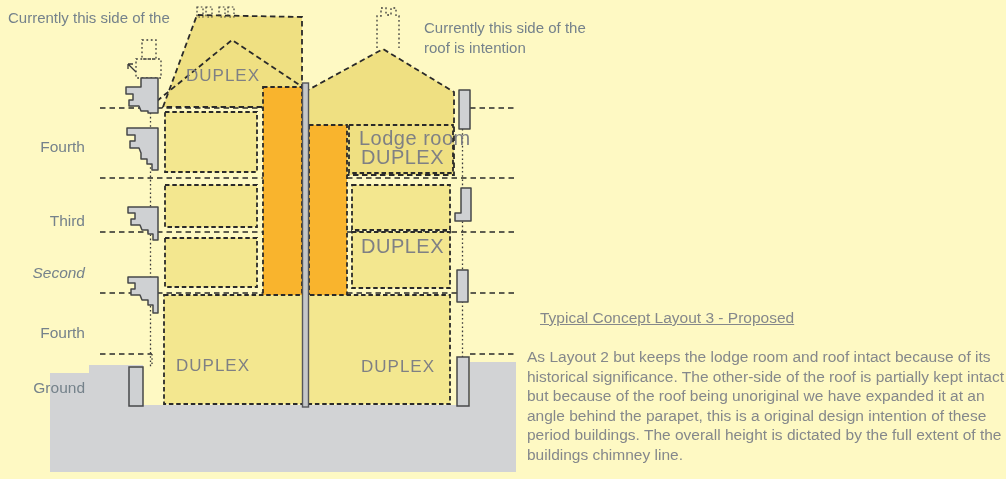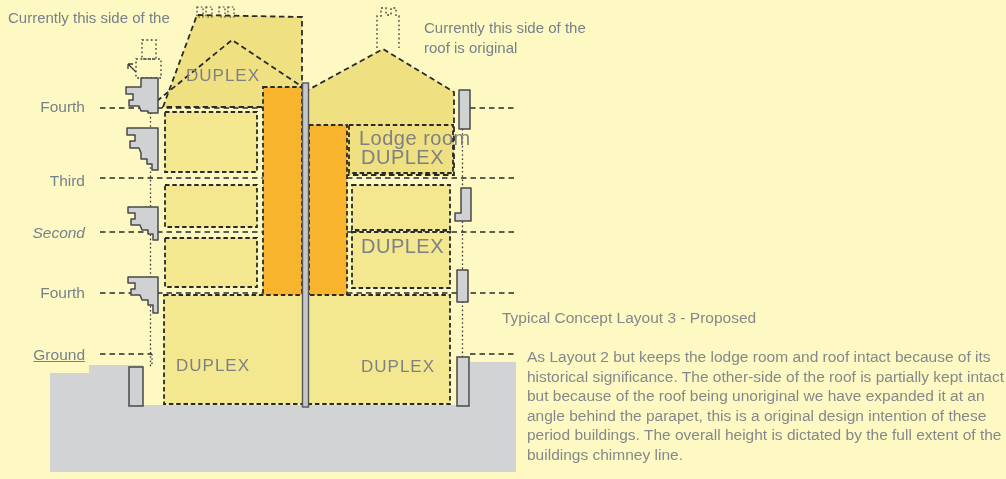--- a/index.html
+++ b/index.html
@@ -8,21 +8,21 @@
     width:1006px;height:479px;
     background:#fef9c3;
     font-family:"Liberation Sans", sans-serif;
     overflow:hidden;
   }
   #drawing{position:absolute;left:0;top:0;}
   .txt{position:absolute;color:#7e878d;}
   .note{font-size:15px;line-height:20px;color:#75828b;}
   .floor-label{
     font-size:15.5px;color:#75828b;width:62px;text-align:right;
-    height:20px;line-height:20px;
+    height:20px;line-height:20px;margin-top:40px;
   }
   .room-label{
     font-size:17px;color:#7f8084;letter-spacing:1px;line-height:19px;
   }
   .room-label.small{font-size:20px;letter-spacing:0.5px;}
   .desc-title{font-size:15.5px;color:#85888b;line-height:20px;}
   .desc-body{
     font-size:15.5px;color:#85888b;line-height:19.5px;width:482px;
   }
 </style>
@@ -108,35 +108,35 @@
     <rect x="129" y="367" width="14" height="39" fill="#CFD1D3" stroke="#47484a" stroke-width="1.5"></rect>
     <rect x="457" y="357" width="12" height="49" fill="#CFD1D3" stroke="#47484a" stroke-width="1.5"></rect>
   </svg>
 
   <div class="txt note" style="left:8px;top:8px;width:185px;">
     <div>Currently this side of the</div>
   </div>
 
   <div class="txt note" style="left:424px;top:18px;width:185px;">
     <div>Currently this side of the</div>
-    <div>roof is original</div>
+    <div>roof is intention</div>
   </div>
 
   <div class="txt floor-label" style="left:23px;top:97px;">Fourth</div>
   <div class="txt floor-label" style="left:23px;top:171px;">Third</div>
   <div class="txt floor-label" style="left:23px;top:223px;font-style:italic;">Second</div>
   <div class="txt floor-label" style="left:23px;top:283px;">Fourth</div>
-  <div class="txt floor-label" style="left:23px;top:345px;text-decoration:underline;">Ground</div>
+  <div class="txt floor-label" style="left:23px;top:338px;">Ground</div>
 
   <div class="txt room-label" style="left:186px;top:66px;">DUPLEX</div>
 
   <div class="txt room-label small" style="left:359px;top:129px;">Lodge room</div>
   <div class="txt room-label small" style="left:361px;top:148px;">DUPLEX</div>
 
   <div class="txt room-label small" style="left:361px;top:237px;">DUPLEX</div>
 
   <div class="txt room-label" style="left:176px;top:356px;">DUPLEX</div>
   <div class="txt room-label" style="left:361px;top:357px;">DUPLEX</div>
 
-  <div class="txt desc-title" style="left:502px;top:308px;">Typical Concept Layout 3 - Proposed</div>
+  <div class="txt desc-title" style="left:540px;top:308px;text-decoration:underline;">Typical Concept Layout 3 - Proposed</div>
   <div class="txt desc-body" style="left:527px;top:347px;">As Layout 2 but keeps the lodge room and roof intact because of its historical significance. The other-side of the roof is partially kept intact but because of the roof being unoriginal we have expanded it at an angle behind the parapet, this is a original design intention of these period buildings. The overall height is dictated by the full extent of the buildings chimney line.</div>
 
 </div>
 
 </body></html>

